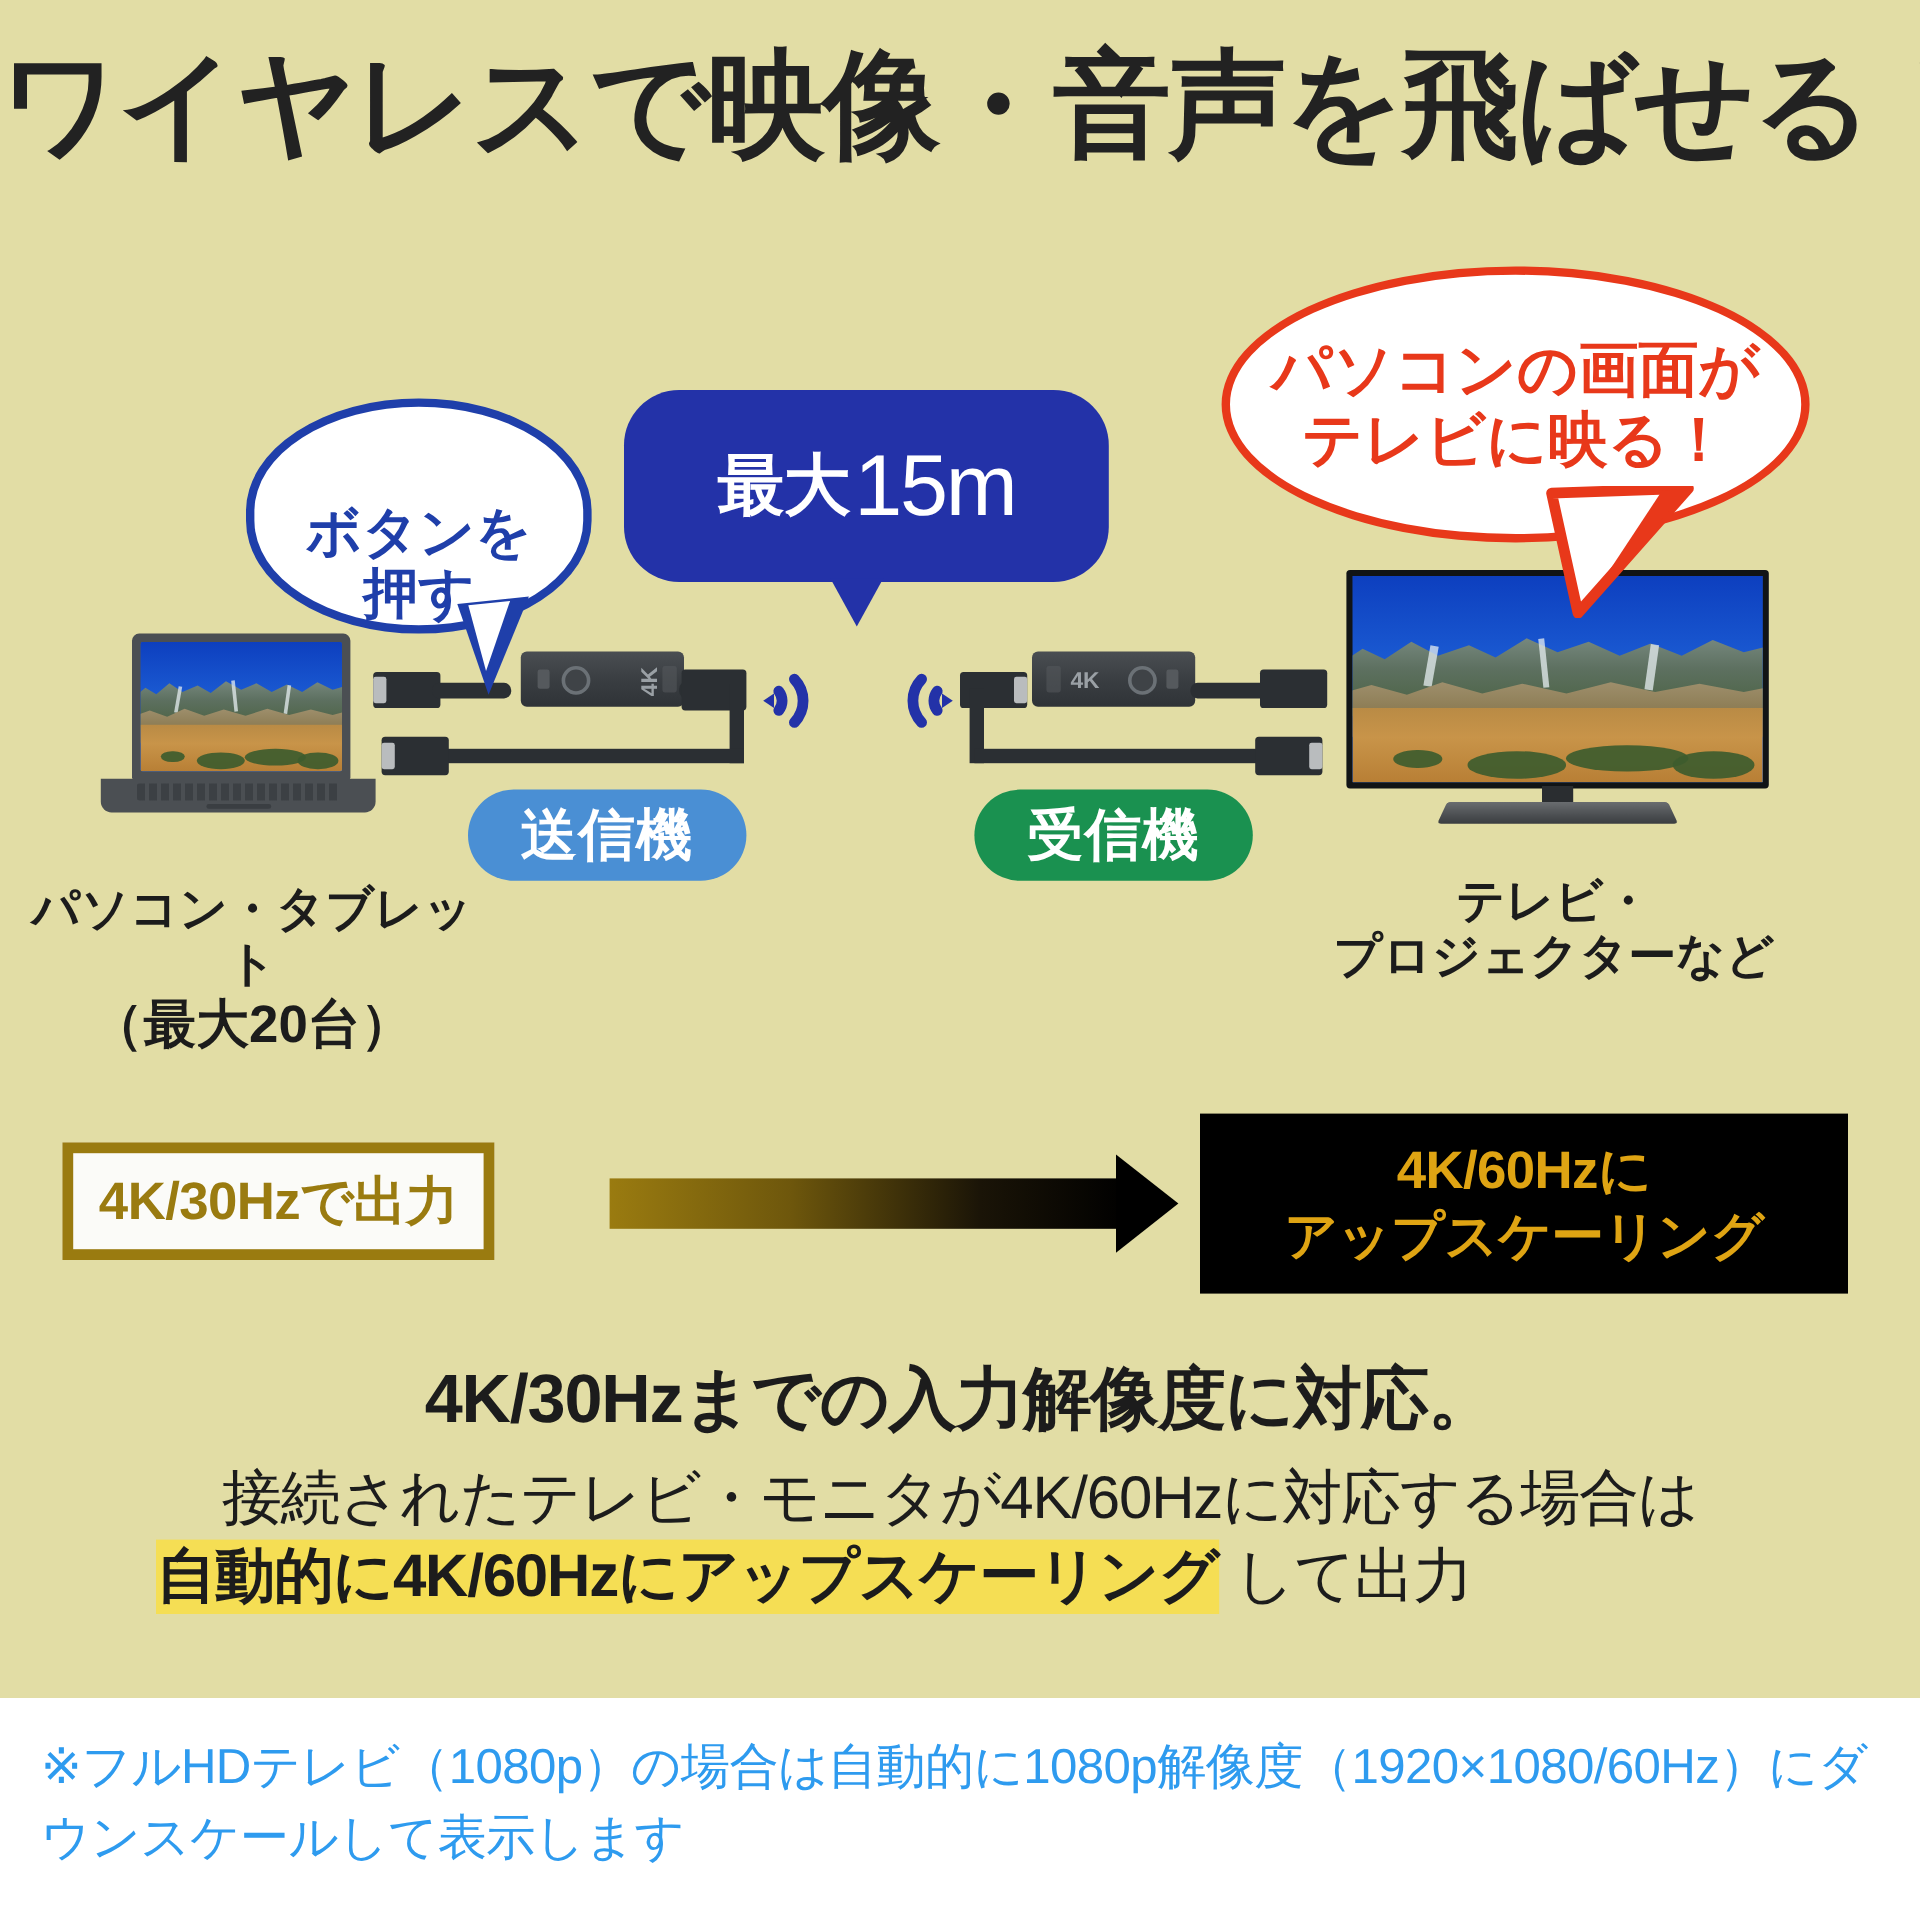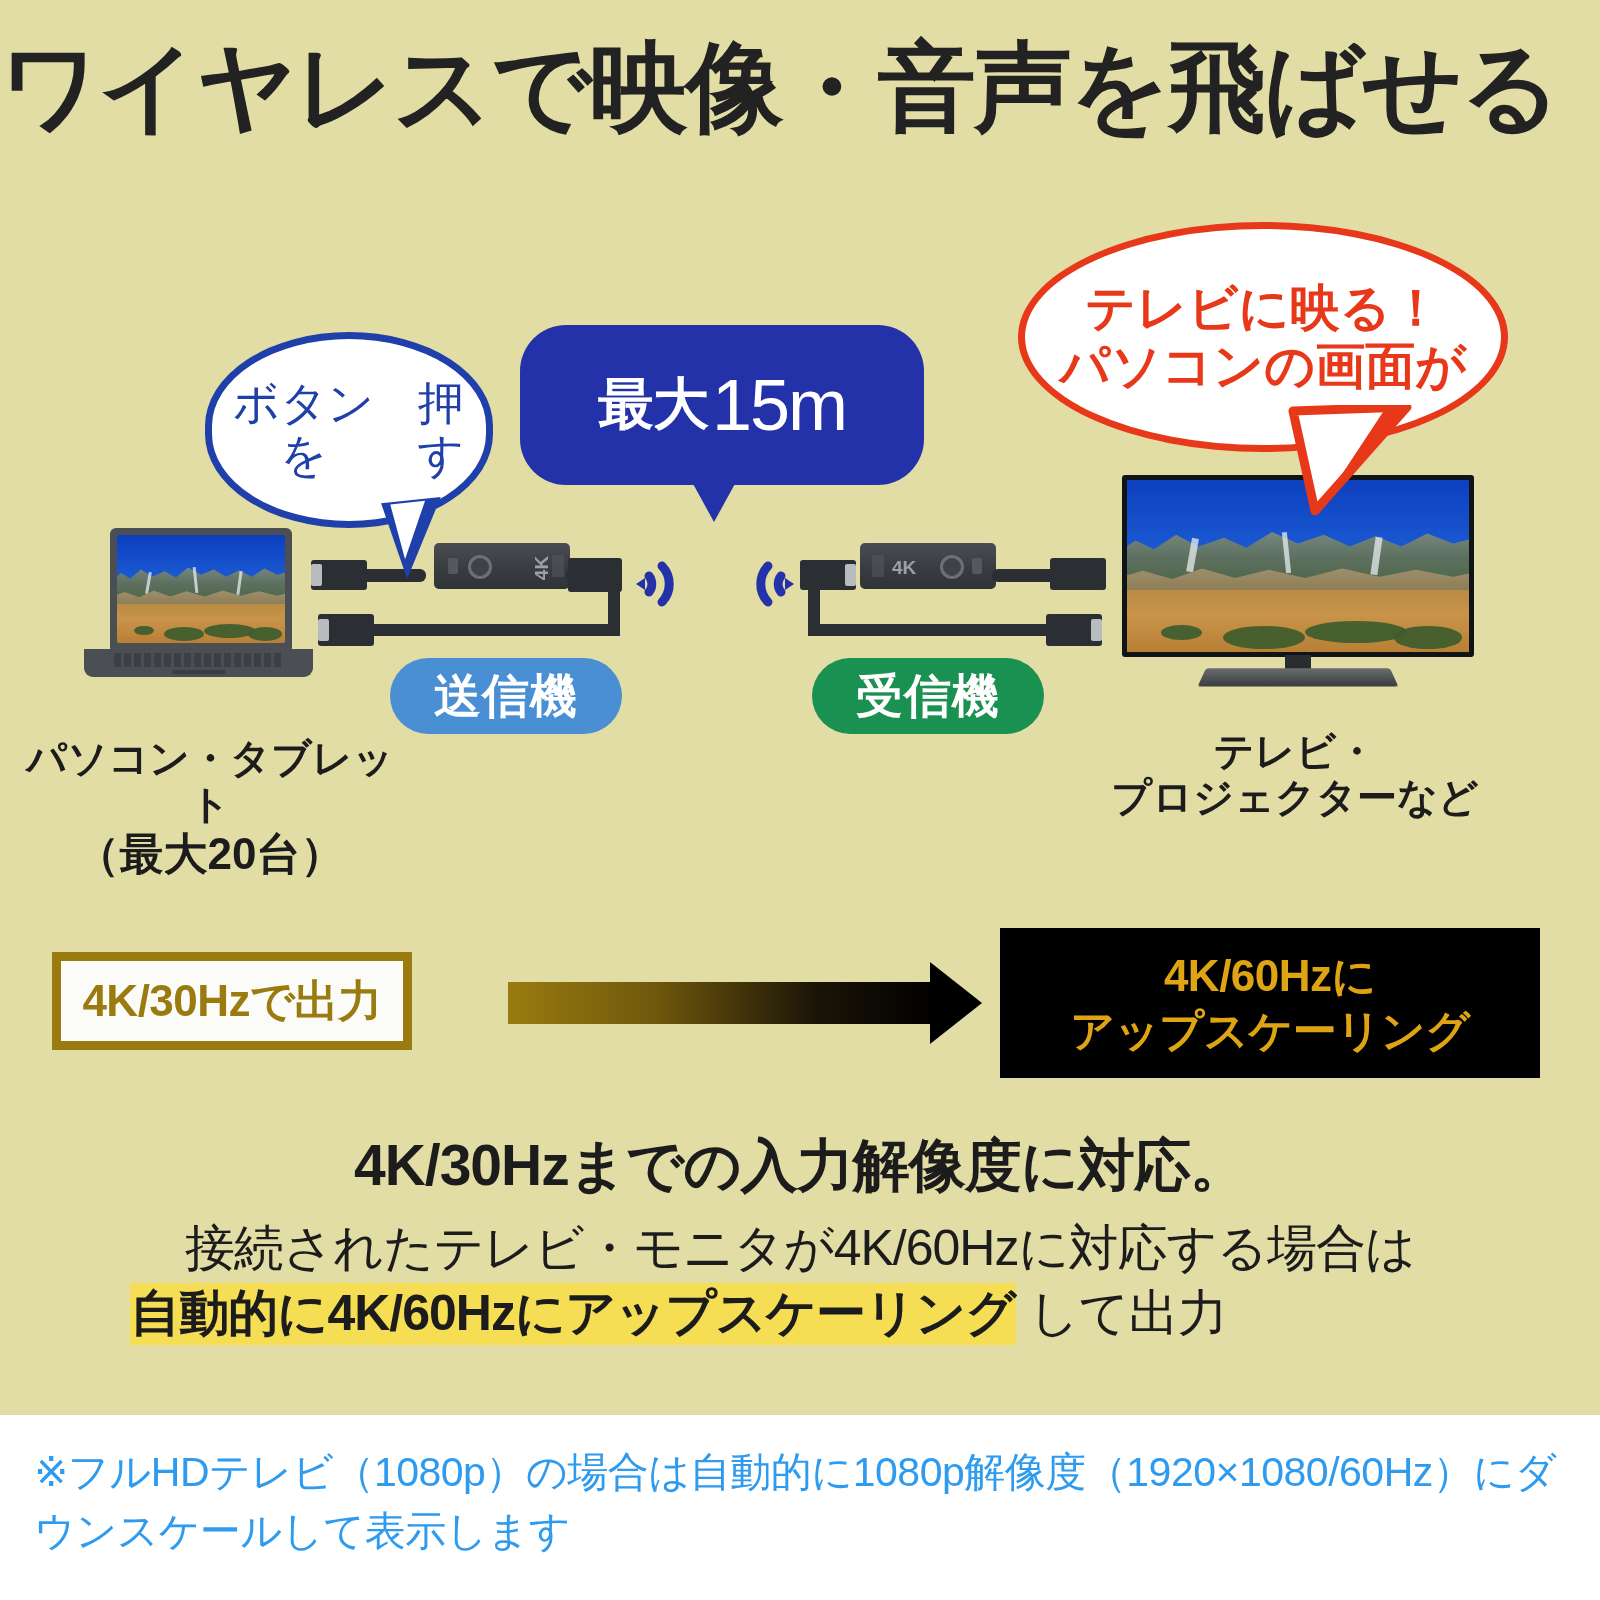--- a/index.html
+++ b/index.html
@@ -20,22 +20,22 @@
     text-align:center;
     font-size:98px; font-weight:bold; color:#222222;
     letter-spacing:-2px; line-height:1.1;
     white-space:nowrap;
   }
 
   
   .bubble-btn {
     position:absolute; left:205px; top:332px; width:288px; height:196px;
     background:#ffffff; border:7px solid #1f3faa; border-radius:50%/48%;
-    display:flex; align-items:center; justify-content:flex-end; flex-direction:row;
-    color:#1f3faa; font-weight:normal; font-size:46px; line-height:1.12; text-align:center;
+    display:flex; align-items:center; justify-content:flex-end; flex-direction:column;
+    color:#1f3faa; font-weight:bold; font-size:46px; line-height:1.12; text-align:center;
   }
   .bubble-btn-tail {
     position:absolute; left:385px; top:500px; width:0; height:0;
     border-left:18px solid transparent; border-right:42px solid transparent;
     border-top:78px solid #1f3faa;
     transform:rotate(-6deg);
   }
   .bubble-btn-tail::after {
     content:""; position:absolute; left:-9px; top:-76px;
     border-left:9px solid transparent; border-right:26px solid transparent;
@@ -300,22 +300,22 @@
   </div>
   <div class="bubble-btn-tail"></div>
 
   <div class="bubble-15m">
     <span class="sm">最大</span>
     <span class="lg">15m</span>
   </div>
   <div class="bubble-15m-tail"></div>
 
   <div class="bubble-tv">
+    <span>パソコンの画面が</span>
     <span>テレビに映る！</span>
-    <span>パソコンの画面が</span>
   </div>
   <svg class="bubble-tv-tail" viewBox="0 0 130 110">
     <path d="M8 6 L122 2 L30 106 Z" fill="#ffffff" stroke="#e8381a" stroke-width="9" stroke-linejoin="round"></path>
     <path d="M100 4 L122 2 L34 104 Z" fill="#e8381a"></path>
   </svg>
 
   <div class="pill pill-tx">送信機</div>
   <div class="pill pill-rx">受信機</div>
 
   <div class="cap cap-left">

